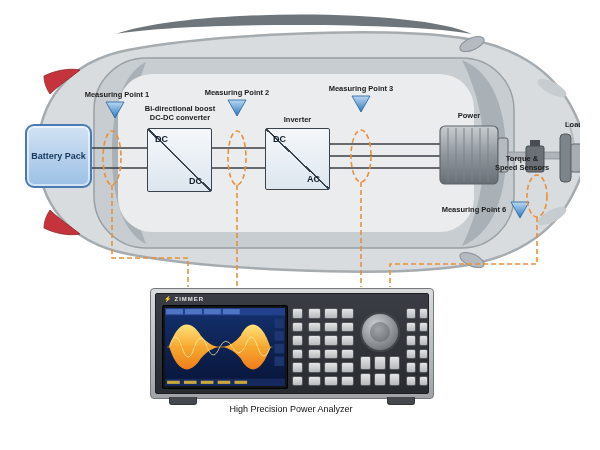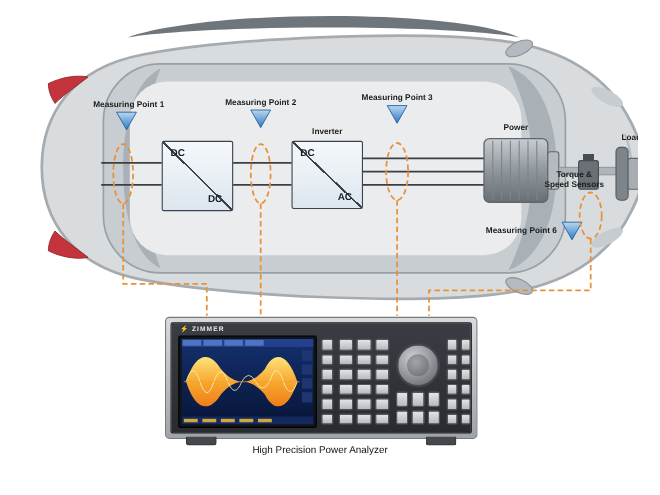--- a/index.html
+++ b/index.html
@@ -145,28 +145,35 @@
       <path d="M361,182 V287"></path>
       <path d="M537,217 V264 H390 V287"></path>
     </g>
   </svg>
 
   <div class="lbl" style="left:79px;top:90px;width:76px;">Measuring Point 1</div>
   <div class="lbl" style="left:199px;top:88px;width:76px;">Measuring Point 2</div>
   <div class="lbl" style="left:323px;top:84px;width:76px;text-align:center;">Measuring Point 3</div>
   <div class="lbl" style="left:436px;top:205px;width:76px;">Measuring Point 6</div>
 
+  <div class="lbl two" style="left:140px;top:104px;width:80px;">
+    <div>Bi-directional boost</div>
+    <div>DC-DC converter</div>
+  </div>
   <div class="lbl" style="left:265px;top:115px;width:65px;">Inverter</div>
   <div class="lbl" style="left:440px;top:111px;width:58px;">Power</div>
   <div class="lbl two" style="left:494px;top:114px;width:56px;margin-top:40px;">
     <div>Torque &amp;</div>
     <div>Speed Sensors</div>
   </div>
   <div class="lbl" style="left:556px;top:120px;width:36px;">Load</div>
 
+  <div class="box battery" style="left:25px;top:124px;width:67px;height:64px;">
+    <span>Battery Pack</span>
+  </div>
 
   <div class="box conv" style="left:147px;top:128px;width:65px;height:64px;">
     <span class="diag"></span>
     <span class="tl">DC</span>
     <span class="br">DC</span>
   </div>
 
   <div class="box conv" style="left:265px;top:128px;width:65px;height:62px;">
     <span class="diag"></span>
     <span class="tl">DC</span>

